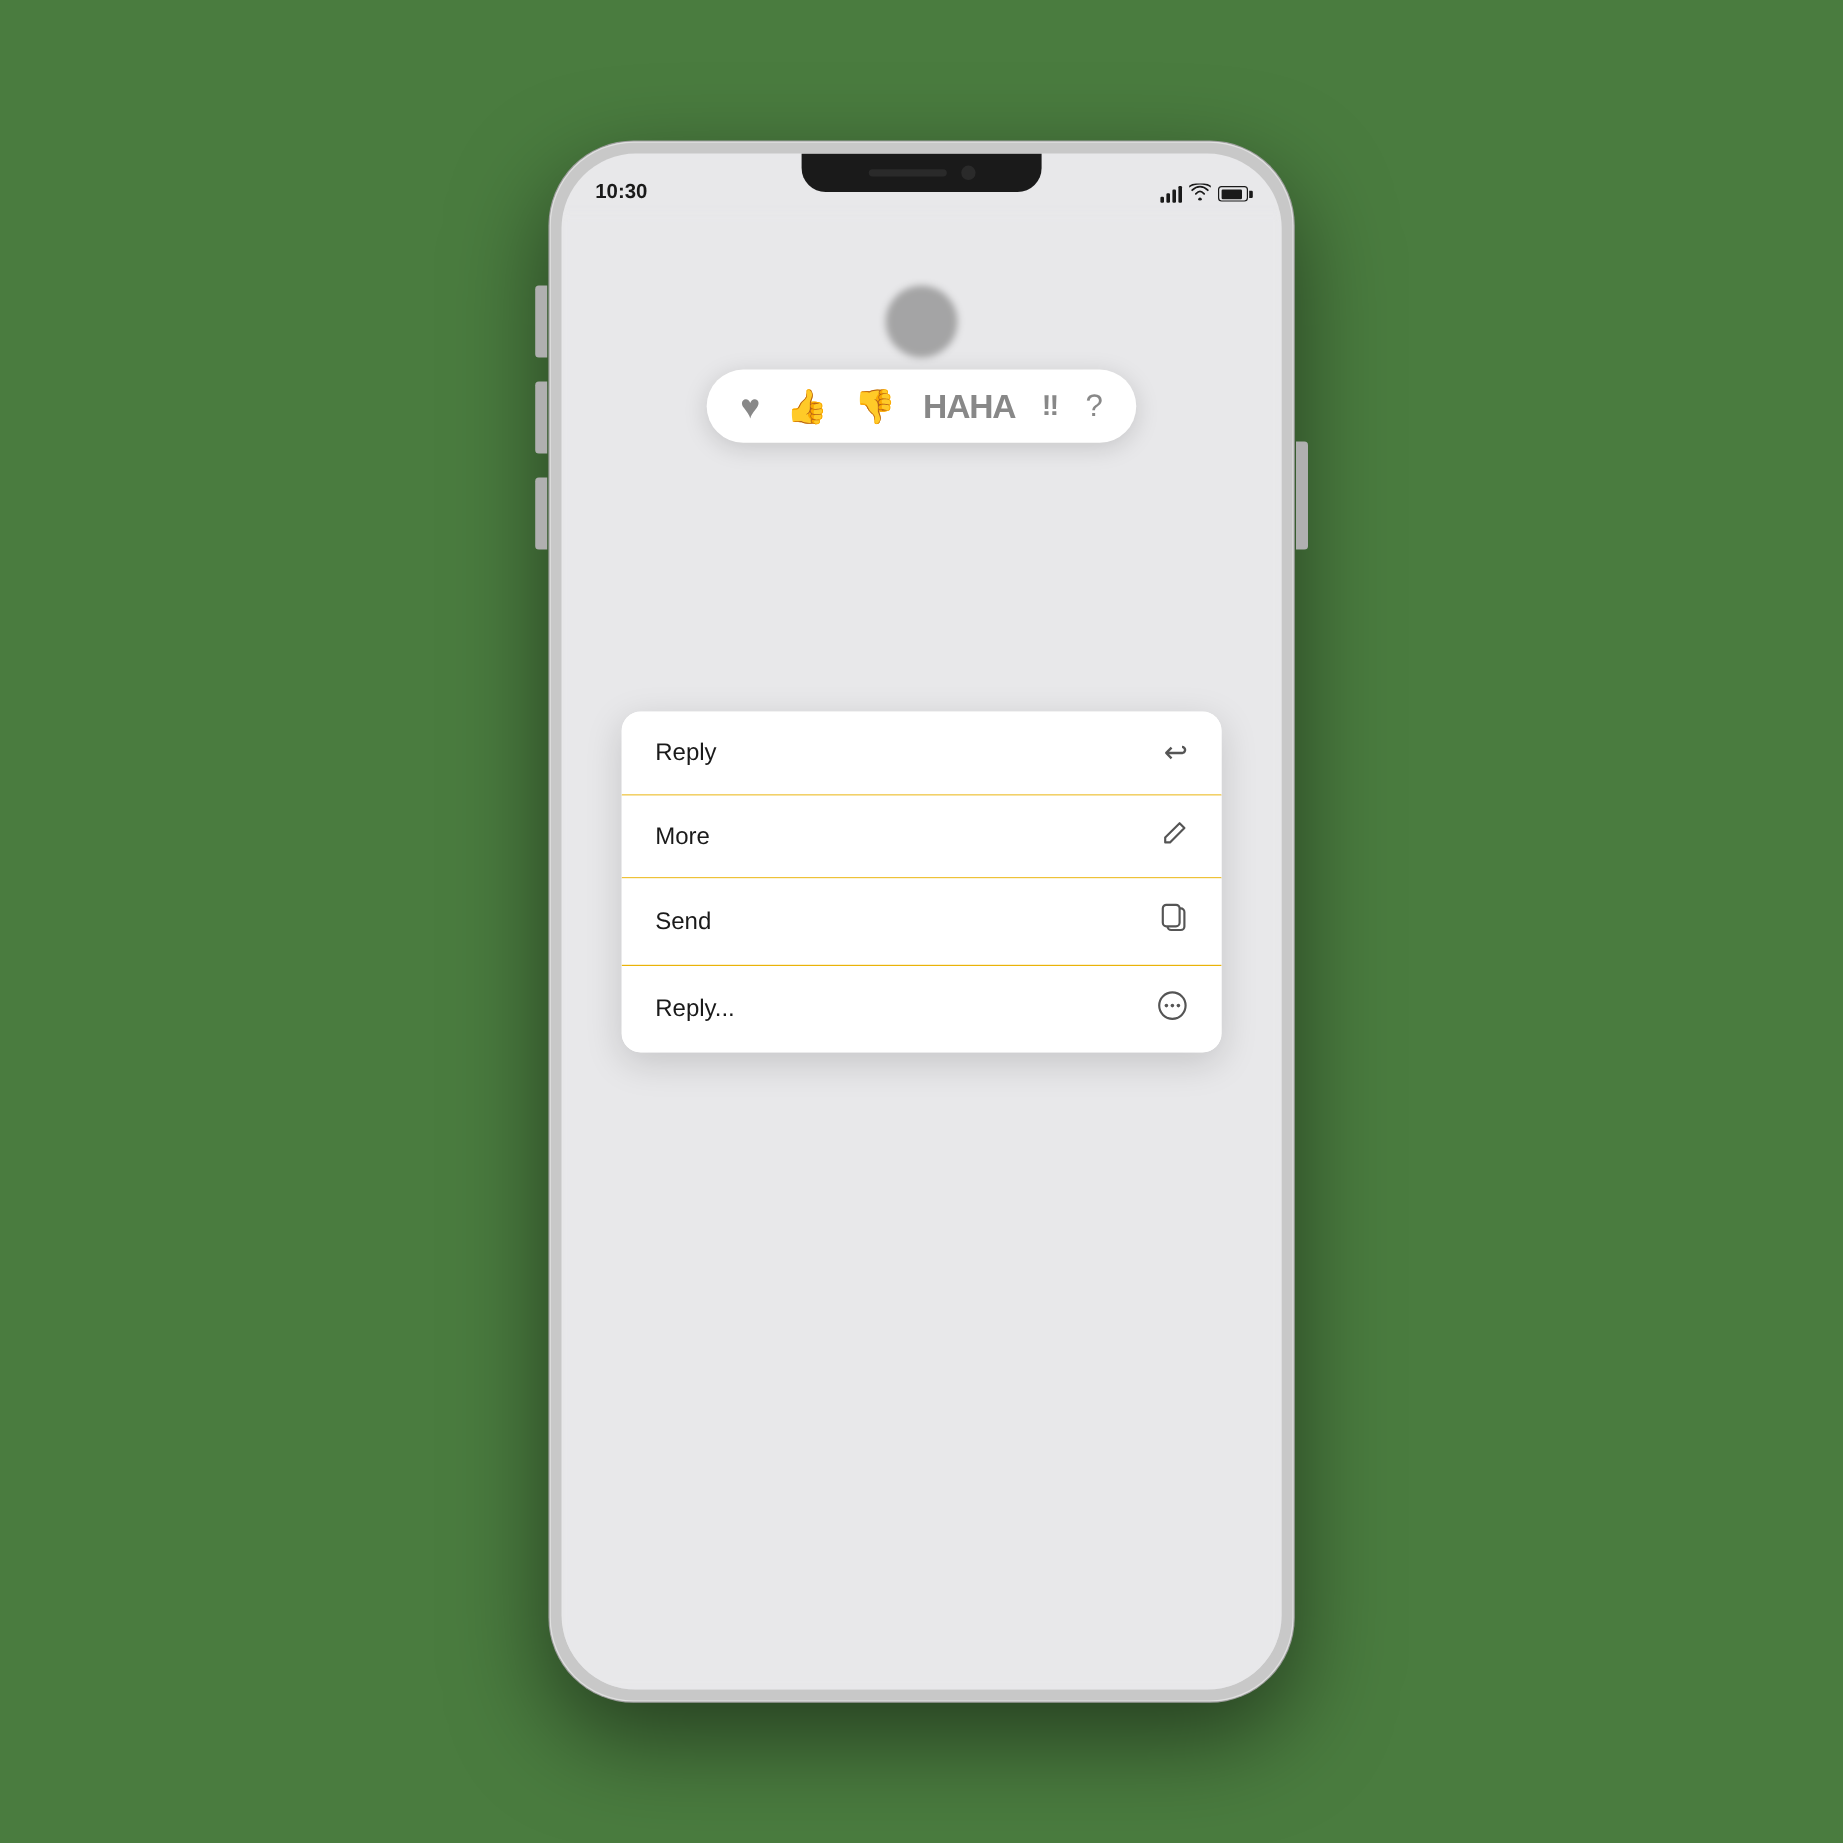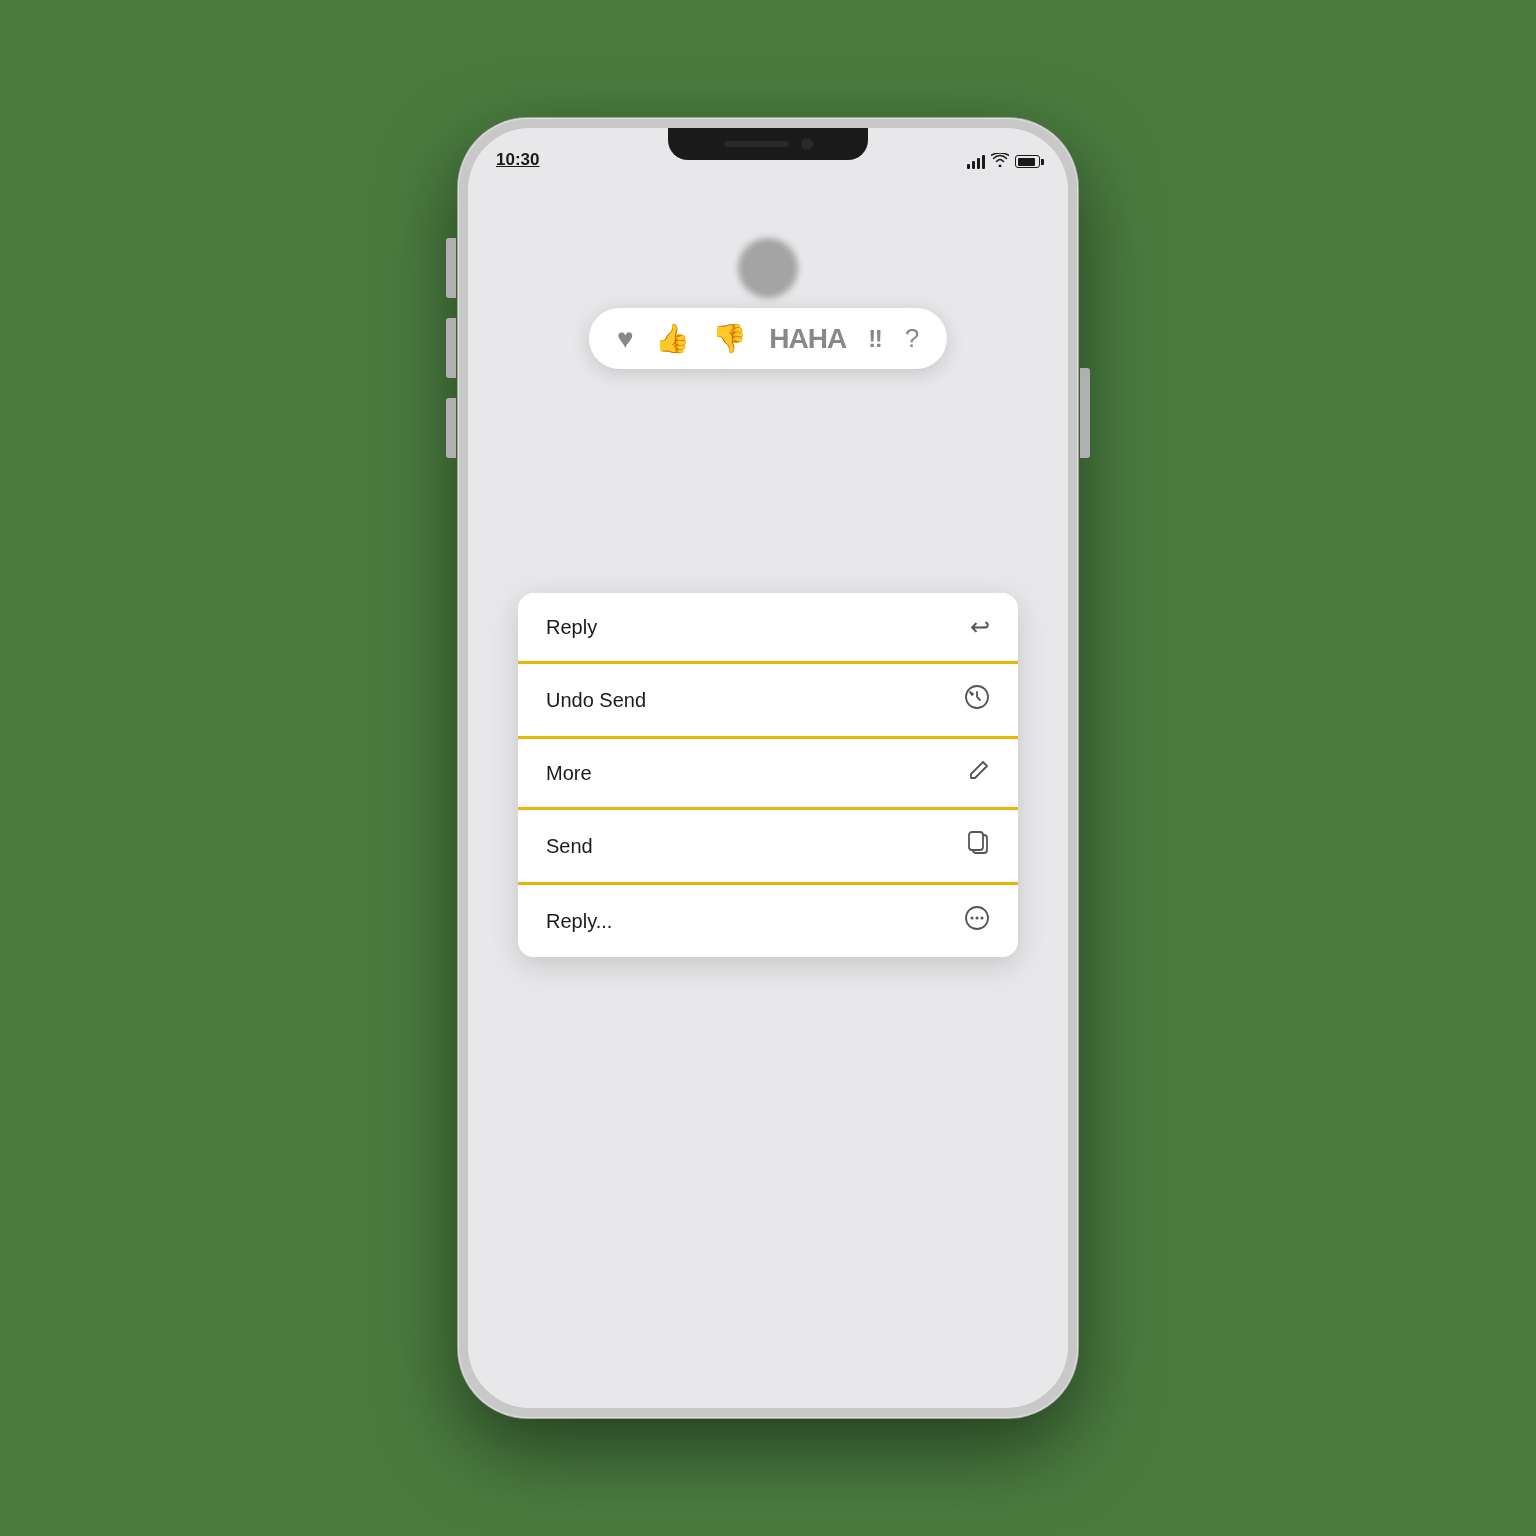--- a/index.html
+++ b/index.html
@@ -102,21 +102,20 @@
       align-items: flex-end;
       justify-content: space-between;
       padding: 0 28px 8px;
       z-index: 5;
     }
 
     .status-time {
       font-size: 17px;
       font-weight: 600;
       color: #1a1a1a;
-      text-decoration: underline;
     }
 
     .status-icons {
       display: flex;
       align-items: center;
       gap: 6px;
     }
 
     .signal-bars {
       display: flex;
@@ -267,21 +266,21 @@
       z-index: 25;
     }
 
     .menu-item {
       display: flex;
       align-items: center;
       justify-content: space-between;
       padding: 20px 28px;
       font-size: 20px;
       color: #1a1a1a;
-      border-bottom: 3px solid #eab308;
+      border-bottom: 1px solid #eab308;
       cursor: pointer;
       background: white;
     }
 
     .menu-item:last-child {
       border-bottom: none;
     }
 
     .menu-item-label {
       font-size: 20px;
@@ -344,30 +343,20 @@
       </div>
 
 
       <div class="context-menu">
 
         <div class="menu-item">
           <span class="menu-item-label">Reply</span>
           <span class="menu-item-icon" style="font-size:24px;">↩</span>
         </div>
 
-        <div class="menu-item">
-          <span class="menu-item-label">Undo Send</span>
-          <span class="menu-item-icon">
-            <svg width="26" height="26" viewBox="0 0 26 26" fill="none">
-              <circle cx="13" cy="13" r="11" stroke="#555" stroke-width="1.8" fill="none"></circle>
-              <path d="M13 8v5l3 3" stroke="#555" stroke-width="1.8" stroke-linecap="round"></path>
-              <path d="M9 10l-3-2 2 3" stroke="#555" stroke-width="1.8" stroke-linecap="round" stroke-linejoin="round" fill="none"></path>
-            </svg>
-          </span>
-        </div>
 
         <div class="menu-item">
           <span class="menu-item-label">More</span>
           <span class="menu-item-icon">
             <svg width="22" height="22" viewBox="0 0 22 22" fill="none">
               <path d="M15 3l4 4L7 19H3v-4L15 3z" stroke="#555" stroke-width="1.8" stroke-linecap="round" stroke-linejoin="round" fill="none"></path>
             </svg>
           </span>
         </div>
 

